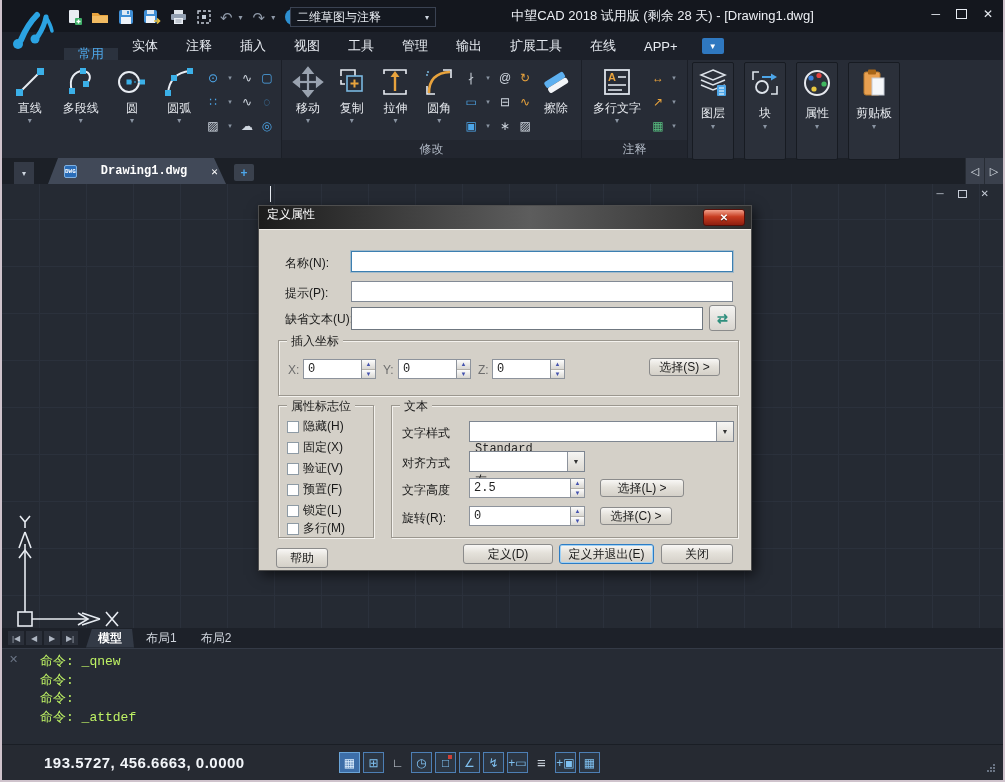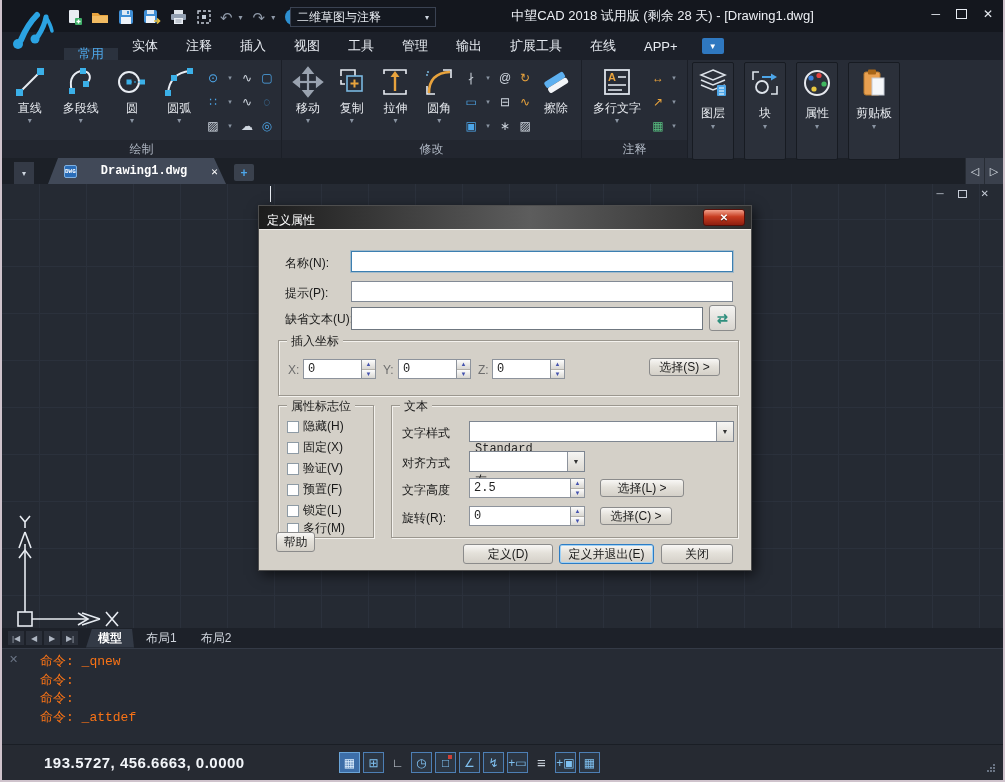--- a/index.html
+++ b/index.html
@@ -75,21 +75,21 @@
     background-size:47px 47px; background-position:-10px -12px; }
   .mdibtns { position:absolute; right:14px; top:5px; display:flex; gap:14px; align-items:center; }
   .mdibtns .mb { color:#c6ccd6; font-size:10px; line-height:1; }
   .mb-box { width:9px; height:8px; border:1.5px solid #c6ccd6; display:inline-block; }
   .cursor-tick { position:absolute; left:268px; top:2px; width:1px; height:16px; background:#e8ecf2; }
   .ucs { position:absolute; left:8px; top:330px; }
   
   .dialog { position:absolute; left:256px; top:21px; width:494px; height:366px; z-index:20;
     background:#d4d0c8; border:1px solid #4e4e4e; box-shadow:3px 4px 12px rgba(0,0,0,.6); }
   .dlg-title { position:relative; height:23px; background:linear-gradient(to right, #1c1c1c, #5d5d5d 55%, #2c2c2c);
-    color:#fff; font-size:12px; display:flex; align-items:flex-end; padding-left:8px; }
+    color:#fff; font-size:12px; display:flex; align-items:flex-start; padding-left:8px; }
   .dlg-close { position:absolute; right:6px; top:3px; width:42px; height:17px; border-radius:3px;
     background:linear-gradient(#f2a28c, #c73c20 45%, #8e1f10); border:1px solid #55100a;
     color:#fff; font-size:10px; font-weight:bold; display:flex; align-items:center; justify-content:center;
     text-shadow:0 1px 1px rgba(0,0,0,.6); }
   .dlg-body { position:absolute; left:0; top:23px; right:0; bottom:0; background:#d4d0c8;
     border-top:1px solid #efede9; font-size:12px; color:#1a1a1a; }
   .dl { position:absolute; white-space:nowrap; }
   .dl.gray { color:#6d6d6d; }
   .dinput { position:absolute; background:#fff; border:1px solid #828a95; height:21px;
     font-family:"Liberation Mono", monospace; font-size:12px; color:#222; padding:2px 4px; }
@@ -119,21 +119,21 @@
   .layoutrow { position:absolute; left:0; top:628px; right:0; height:20px; background:#1d2129; display:flex; align-items:center; }
   .lnav { display:flex; gap:2px; margin-left:6px; }
   .lnav .nbtn { width:16px; height:14px; background:#2b303a; color:#aeb6c2; font-size:8px;
     display:flex; align-items:center; justify-content:center; }
   .ltab { padding:1px 12px; font-size:12px; color:#cfd4dc; clip-path:polygon(6px 0, calc(100% - 2px) 0, 100% 100%, 0 100%); }
   .ltab.active { color:#fff; font-weight:bold; background:#333a46; }
   
   .cmd { position:absolute; left:0; top:648px; right:0; height:96px; background:#262b34; border-top:1px solid #343a46; }
   .cmd-close { position:absolute; left:7px; top:4px; color:#6a7484; font-size:11px; }
   .cmd-lines { position:absolute; left:38px; top:4px; font-family:"Liberation Mono", monospace; font-size:13px;
-    color:#f97316; line-height:18.5px; }
+    color:#bef264; line-height:18.5px; }
   
   .statusbar { position:absolute; left:0; top:744px; right:0; height:36px; background:#262a32; border-top:1px solid #1a1e25; }
   .coords { position:absolute; left:42px; top:9px; color:#f2f5f9; font-size:15px; font-weight:bold; letter-spacing:.5px;
     border-bottom:1px solid #3a414d; padding:0 4px 21px 0; }
   .sicons { position:absolute; left:337px; top:7px; display:flex; gap:3px; align-items:center; }
   .sic { width:21px; height:21px; display:flex; align-items:center; justify-content:center;
     color:#cfd6df; font-size:12px; position:relative; }
   .sic.on { border:1px solid #4d7fb5; background:#2c3643; color:#7fc0f0; }
   .sic.fill { background:#3d6ea8; border-color:#6aa4d8; color:#dff0ff; }
   .sic .oscorner { position:absolute; right:3px; top:2px; width:4px; height:4px; background:#d04038; }
@@ -291,21 +291,20 @@
           <span class="mini blue">∷</span>
           <span class="mcaret">▾</span>
           <span class="mini">∿</span>
           <span class="mini blue">◌</span>
           <span class="mini">▨</span>
           <span class="mcaret">▾</span>
           <span class="mini">☁</span>
           <span class="mini blue">◎</span>
         </div>
       </div>
-      <div class="panel-label">绘制</div>
     </div>
 
     <div class="panel" style="width:300px">
       <div class="panel-content">
         <div class="bigbtn">
           <span>
               <svg width="34" height="32" viewBox="0 0 32 32">
                 <g stroke="#9aa3b0" stroke-width="2.2" fill="#9aa3b0">
                   <line x1="16" y1="6" x2="16" y2="26"></line>
                   <line x1="6" y1="16" x2="26" y2="16"></line>
@@ -598,21 +597,21 @@
           <div class="spin" style="left:77px; top:100px; width:116px">
             <span class="sval">0</span>
             <span class="scol">
                 <span class="sbtn">▲</span>
                 <span class="sbtn">▼</span>
               </span>
           </div>
           <div class="dbtn" style="left:208px; top:101px; width:72px; height:18px">选择(C) &gt;</div>
         </div>
 
-        <div class="dbtn" style="left:17px; top:302px; width:39px">帮助</div>
+        <div class="dbtn" style="left:17px; top:318px; width:52px">帮助</div>
         <div class="dbtn" style="left:204px; top:314px; width:90px">定义(D)</div>
         <div class="dbtn default" style="left:300px; top:314px; width:95px">定义并退出(E)</div>
         <div class="dbtn" style="left:402px; top:314px; width:72px">关闭</div>
       </div>
     </div>
   </div>
 
   <div class="layoutrow">
     <div class="lnav">
       <span class="nbtn">|◀</span>

